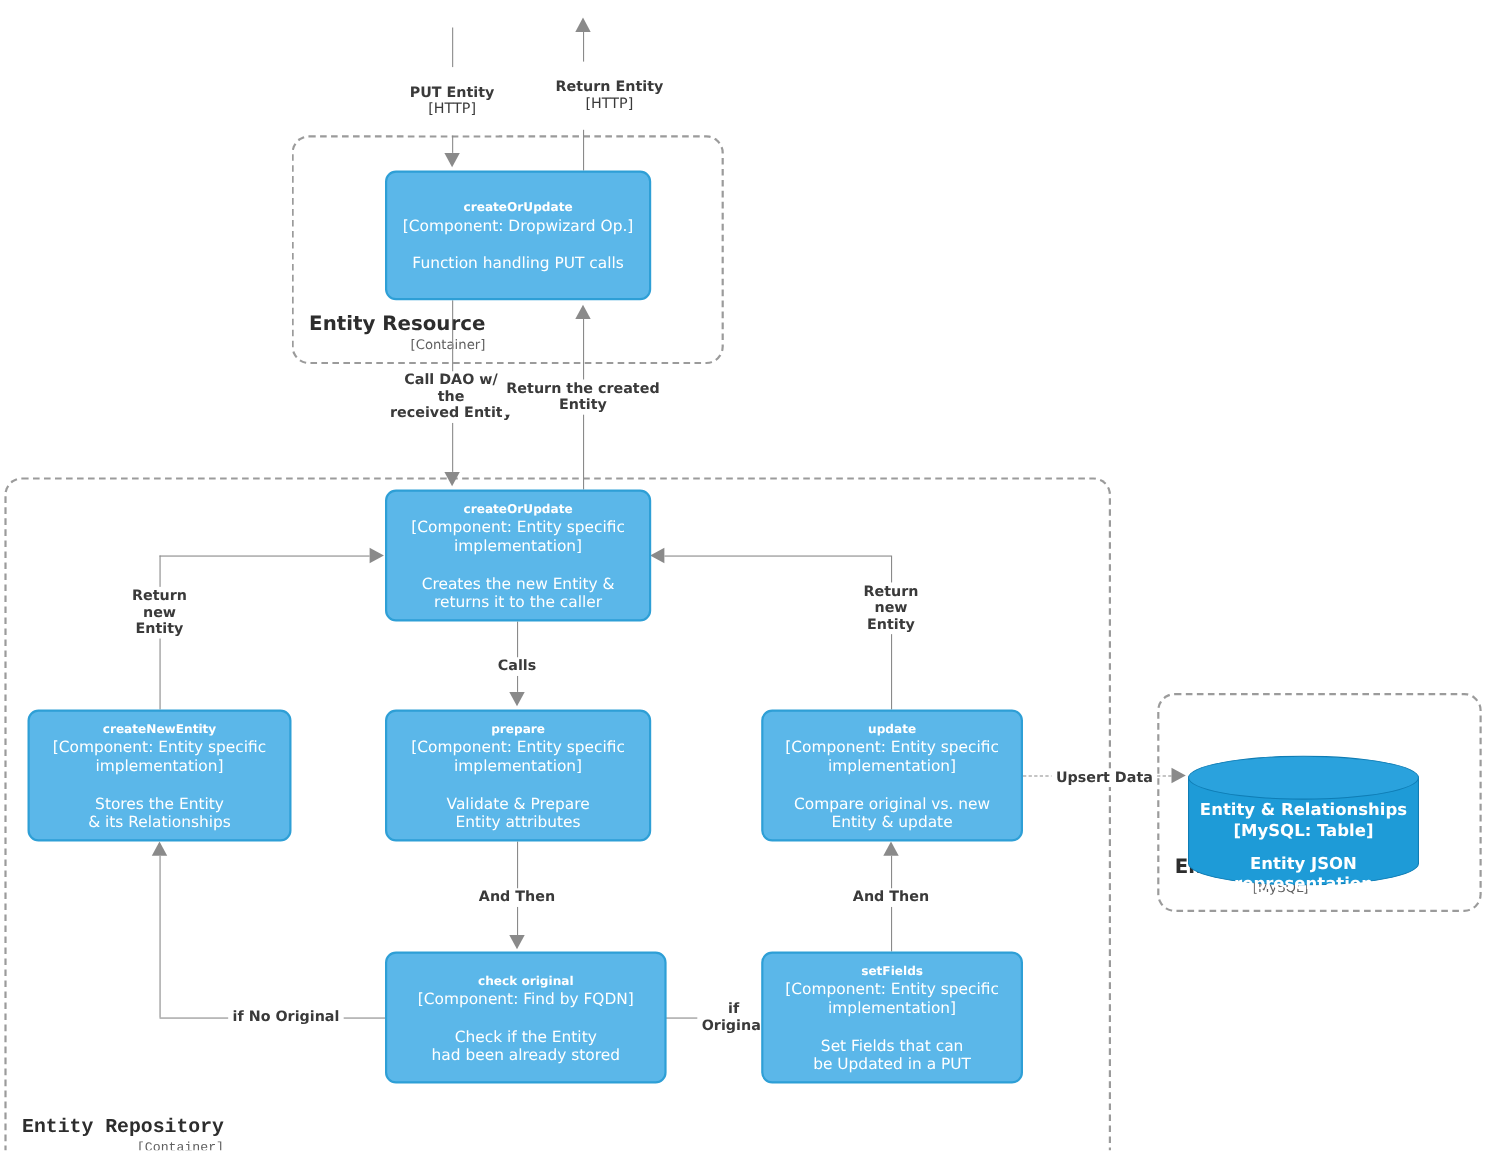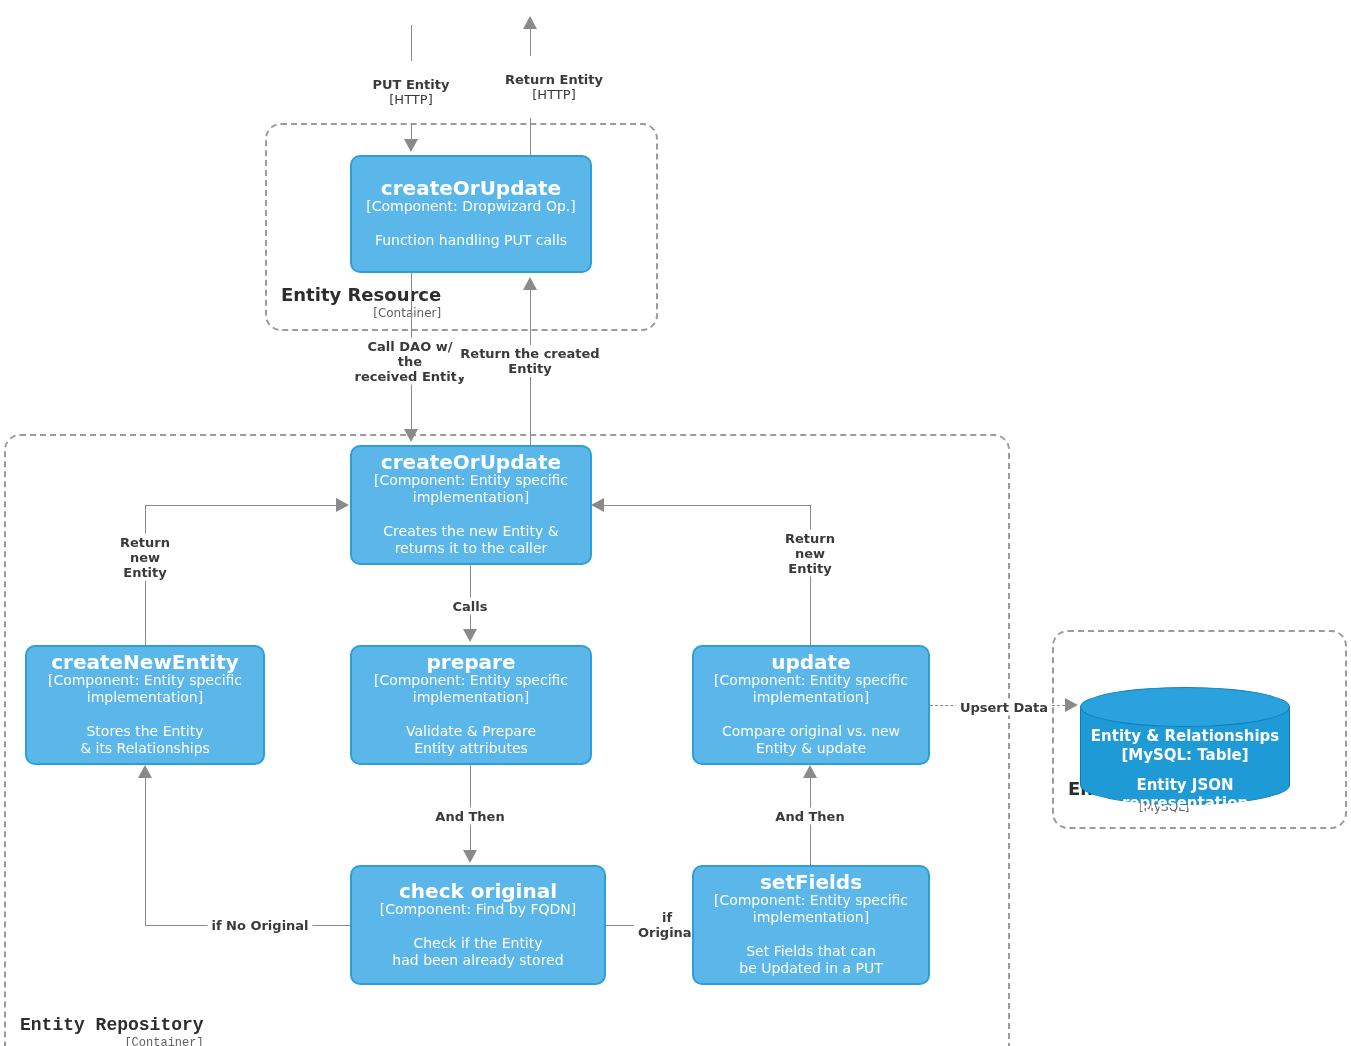--- a/index.html
+++ b/index.html
@@ -10,21 +10,21 @@
   
   .container-box { position: absolute; border: 2px dashed #9b9b9b; border-radius: 16px; background: transparent; }
   .container-label { position: absolute; left: 14px; bottom: 8px; text-align: right; }
   .container-name { display: block; font-size: 18px; font-weight: 700; color: #2d2d2d; line-height: 22px; }
   .container-meta { display: block; font-size: 12px; color: #5f5f5f; line-height: 15px; }
 
   
   .node { position: absolute; background: #5bb7e9; border: 2px solid #2e9fd6; border-radius: 10px;
           color: #ffffff; text-align: center; display: flex; flex-direction: column;
           justify-content: center; padding: 6px 8px; z-index: 5; }
-  .node-title { font-size: 20px; font-weight: 700; line-height: 19px; }
+  .node-title { font-size: 11px; font-weight: 700; line-height: 19px; }
   .node-meta { font-size: 14px; line-height: 17px; white-space: pre-line; }
   .node-desc { font-size: 14px; line-height: 17px; margin-top: 17px; white-space: pre-line; }
 
   
   .db { position: absolute; z-index: 5; }
   .db-body { position: absolute; left: 0; top: 20px; width: 100%; bottom: 0; background: #1e9bd7;
              border: 1px solid #0f7db5; border-top: none;
              border-radius: 0 0 50% 50% / 0 0 20px 20px; z-index: 1; }
   .db-top { position: absolute; left: 0; top: 0; width: 100%; height: 40px; background: #2aa2dd;
             border: 1px solid #0f7db5; border-radius: 50%; z-index: 2; }

